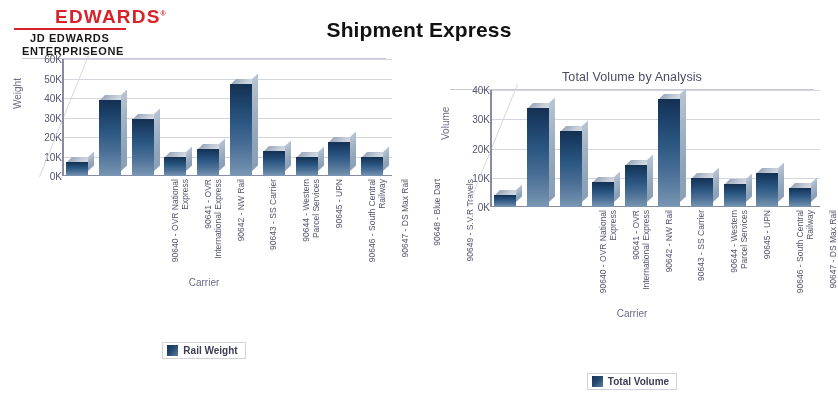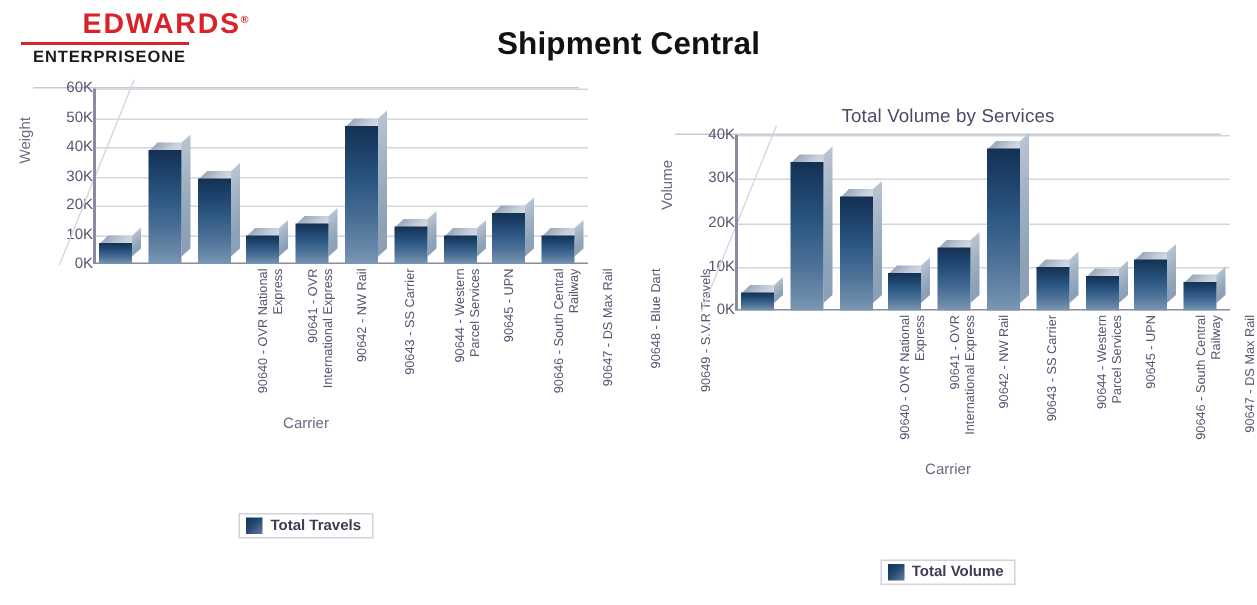--- a/index.html
+++ b/index.html
@@ -149,24 +149,25 @@
 </head>
 <body>
 
 <div id="header">
 
   <div id="brand">
     <div class="oracle-word">
       <span>EDWARDS</span><span class="reg">®</span>
     </div>
     <div class="oracle-rule"></div>
+    <div class="jde-line1">JD EDWARDS</div>
     <div class="jde-line2">ENTERPRISEONE</div>
   </div>
 
-  <div id="report-title">Shipment Central</div>
+  <div id="report-title">Shipment Express</div>
 </div>
 
 <div id="charts">
 
   <div class="panel left">
     <div class="panel-rule"></div>
 
     <div class="plotwrap">
       <div class="ytitle">
         <span>Weight</span>
@@ -274,28 +275,28 @@
           <div class="xlabel" style="left: 183px; white-space: normal; width: 88px;">90645 - UPN</div>
           <div class="xlabel" style="left: 215.8px; white-space: normal; width: 88px;">90646 - South Central Railway</div>
           <div class="xlabel" style="left: 248.6px; white-space: normal; width: 88px;">90647 - DS Max Rail</div>
           <div class="xlabel" style="left: 281.4px; white-space: normal; width: 88px;">90648 - Blue Dart</div>
           <div class="xlabel" style="left: 314.2px; white-space: normal; width: 88px;">90649 - S.V.R Travels</div>
         </div>
       <div class="xtitle">Carrier</div>
       <div class="legend">
         <div class="legend-box">
           <span class="legend-swatch"></span>
-          <span class="legend-label">Total Travels</span>
+          <span class="legend-label">Rail Weight</span>
         </div>
       </div>
     </div>
   </div>
 
   <div class="panel right">
-    <div class="panel-title">Total Volume by Services</div>
+    <div class="panel-title">Total Volume by Analysis</div>
     <div class="panel-rule"></div>
 
     <div class="plotwrap">
       <div class="ytitle">
         <span>Volume</span>
       </div>
       <div class="yticks" id="yticks-1">
           <div class="ytick" style="top: 117px;">0K</div>
           <div class="ytick" style="top: 87.75px;">10K</div>
           <div class="ytick" style="top: 58.5px;">20K</div>

